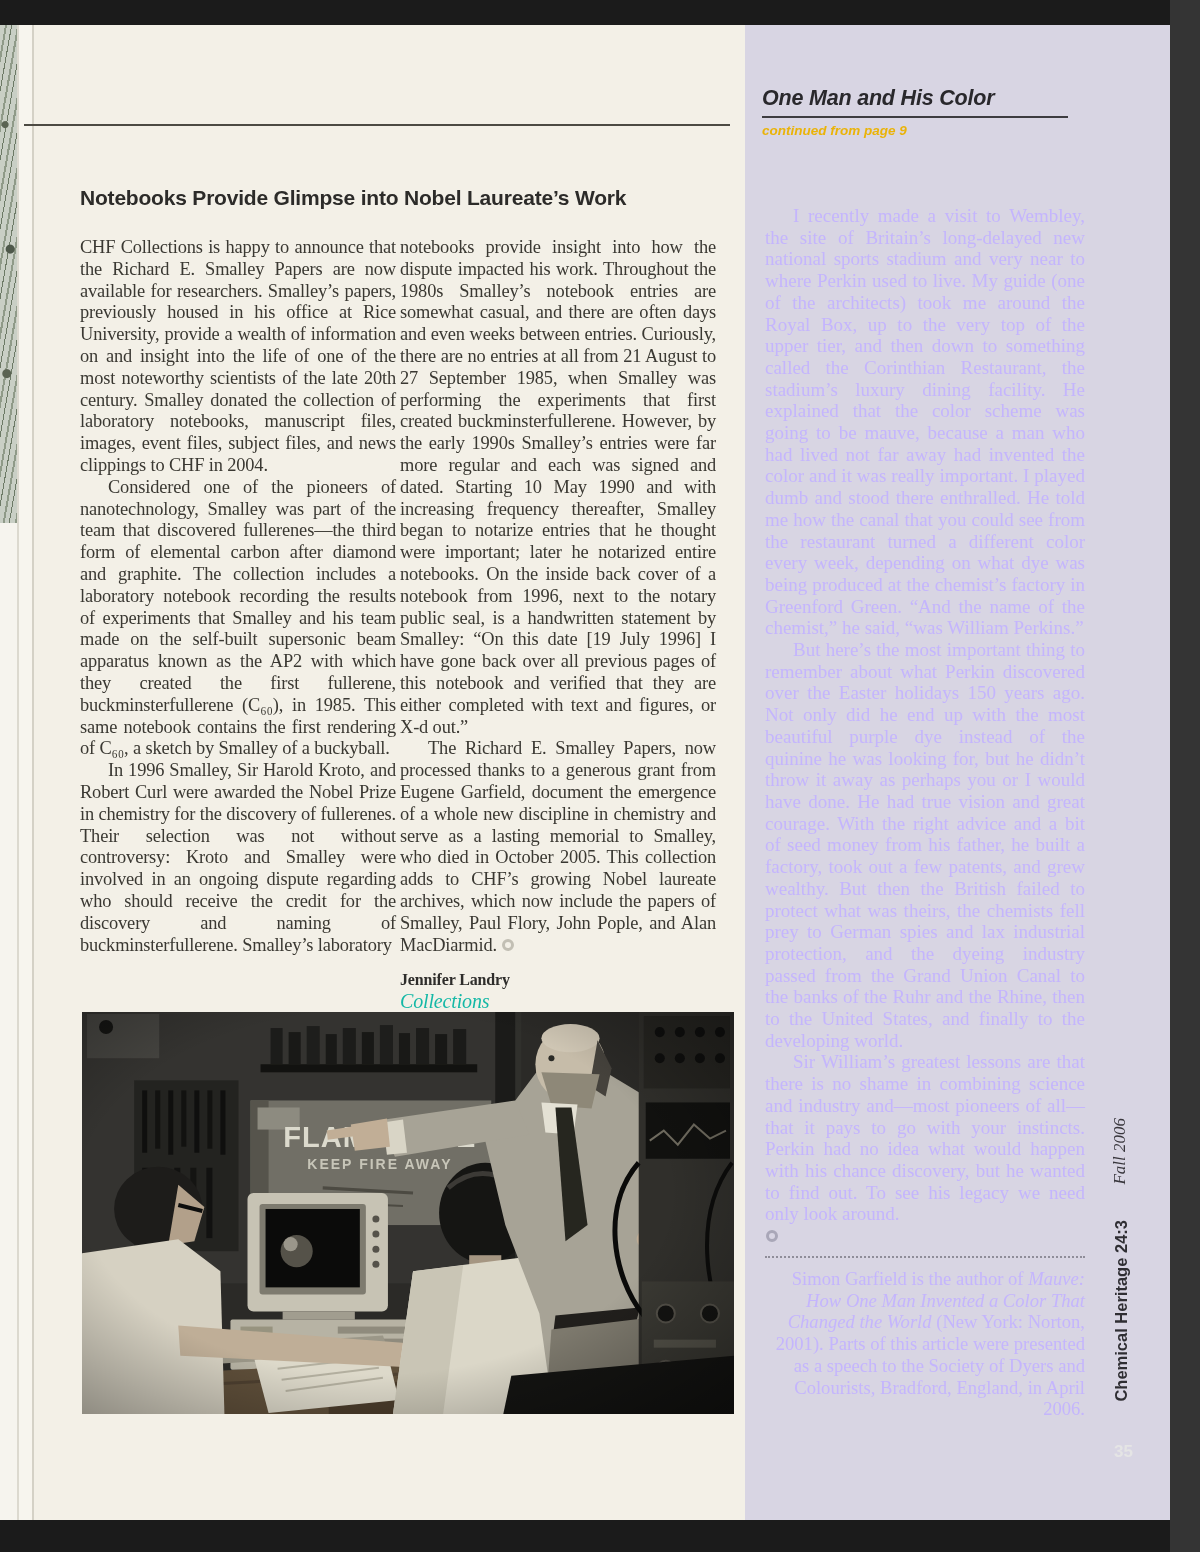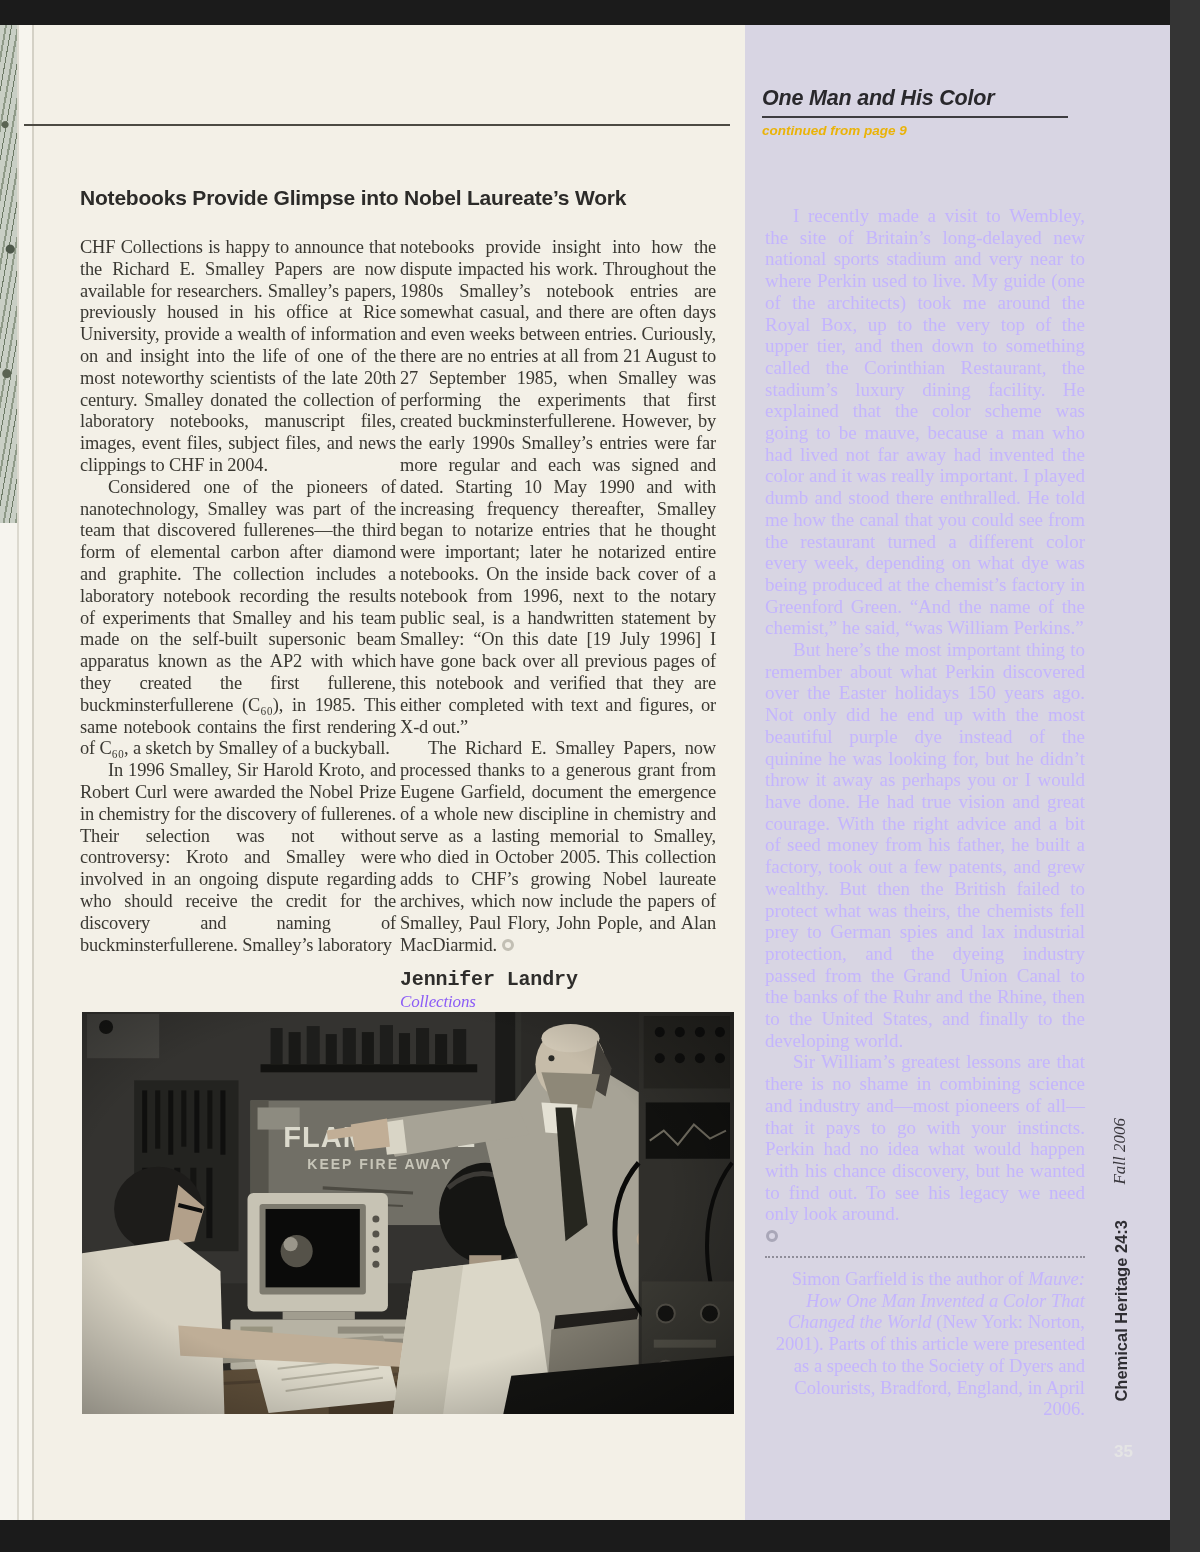--- a/index.html
+++ b/index.html
@@ -24,22 +24,22 @@
     font-family:"Liberation Sans",sans-serif;font-weight:bold;font-size:21px;color:#2c2b29;letter-spacing:-0.2px;}
   .col{position:absolute;top:205px;width:316px;font-size:18.4px;line-height:21.8px;color:#3a3832;
     text-align:justify;letter-spacing:-0.15px;margin-top:32px;}
   #col1{left:80px;}
   #col2{left:400px;}
   .col p{margin:0;}
   .indent{text-indent:28px;}
   .ring{display:inline-block;width:6px;height:6px;border:3px solid #c2bfb4;border-radius:50%;
     vertical-align:baseline;margin-left:5px;}
   #byline{margin-top:13px;}
-  .byline-name{font-family:Liberation Mono, monospace;font-weight:bold;font-size:20px;color:#2e2d2b;display:block;text-align:left;}
-  .byline-role{font-style:italic;font-size:17px;color:#8b5cf6;display:block;text-align:left;}
+  .byline-name{font-family:Liberation Serif, serif;font-weight:bold;font-size:16px;color:#2e2d2b;display:block;text-align:left;}
+  .byline-role{font-style:italic;font-size:20px;color:#14b8a6;display:block;text-align:left;}
 
   
   #photo{position:absolute;left:82px;top:1012px;width:652px;height:402px;}
   #photo svg{display:block;width:100%;height:100%;}
   #photo-caption{position:absolute;left:82px;top:1424px;width:660px;
     font-family:"Liberation Sans",sans-serif;font-style:italic;font-weight:bold;
     font-size:15px;line-height:19px;color:#26251f;}
 
   
   #sb-title{position:absolute;left:762px;top:86px;width:330px;

